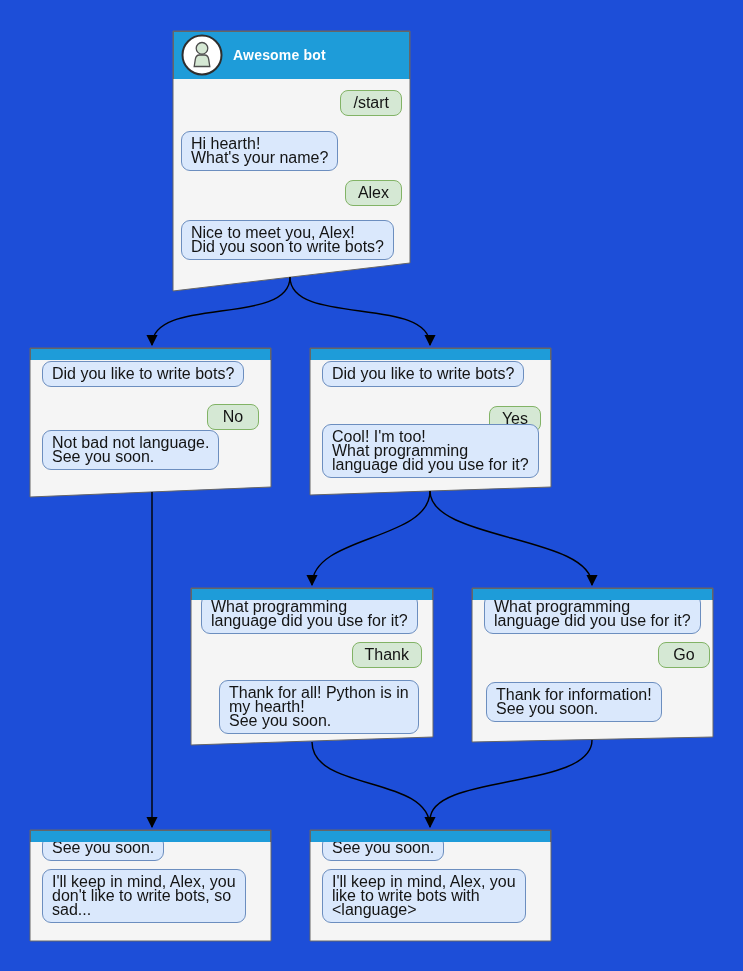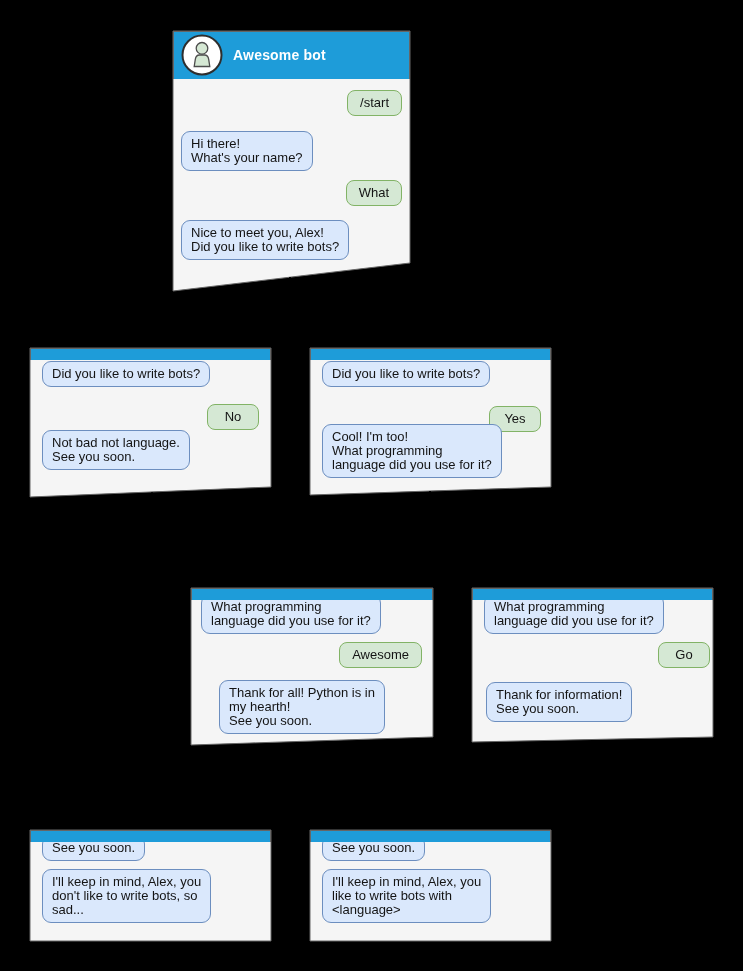--- a/index.html
+++ b/index.html
@@ -1,17 +1,17 @@
 <!DOCTYPE html>
 <html style="--header-blue: #1e9cd9; --window-bg: #f5f5f5; --window-border: #666666; --bot-bubble-bg: #dae8fc; --bot-bubble-border: #6c8ebf; --user-bubble-bg: #d5e8d4; --user-bubble-border: #82b366; --arrow: #000000; --title-text: #ffffff;"><head>
 <meta charset="utf-8">
 <style>
   html,body{margin:0;padding:0;background:#fff;}
   .canvas{
-    position:relative;width:743px;height:971px;background:#000000;
+    position:relative;width:743px;height:971px;background:#1d4ed8;
     font-family:"Liberation Sans","DejaVu Sans",sans-serif;
     overflow:hidden;
   }
   svg.diagram{position:absolute;left:0;top:0;z-index:0;}
   .win-shape{fill:var(--window-bg,#f5f5f5);stroke:var(--window-border,#666666);stroke-width:1;}
   .edge{fill:none;stroke:var(--arrow,#000);stroke-width:1.4;}
   .arrowhead{fill:var(--arrow,#000);}
 
   .win{position:absolute;z-index:1;}
   .winhead{
@@ -22,21 +22,21 @@
   }
   .winhead.small{height:12px;}
   .winhead.main{height:48px;}
   .title{
     position:absolute;left:60px;top:0;height:48px;display:flex;align-items:center;
     color:#fff;font-weight:bold;font-size:14px;z-index:4;letter-spacing:.2px;
   }
   .avatar{position:absolute;left:7px;top:2px;z-index:4;}
 
   .bubble{
-    position:absolute;white-space:pre;font-size:13px;line-height:14px;
+    position:absolute;white-space:pre;font-size:16px;line-height:14px;
     padding:5px 9px;border-radius:9px;color:#141414;z-index:1;
   }
   .bubble.bot{
     background:var(--bot-bubble-bg,#dae8fc);
     border:1px solid var(--bot-bubble-border,#6c8ebf);
   }
   .bubble.user{
     background:var(--user-bubble-bg,#d5e8d4);
     border:1px solid var(--user-bubble-border,#82b366);
     padding:5px 12px;min-width:26px;text-align:center;border-radius:8px;
@@ -75,25 +75,25 @@
     <div class="winhead main"></div>
     <svg class="avatar" width="44" height="44" viewBox="0 0 44 44">
       <circle cx="22" cy="22" r="19.5" fill="#ffffff" stroke="#2e2e2e" stroke-width="2"></circle>
       <g fill="#d5e8d4" stroke="#4d4d4d" stroke-width="1.3">
         <circle cx="22" cy="15.3" r="5.8"></circle>
         <path d="M14.2,33.5 l1.1,-7.2 q0.7,-4.3 4.1,-4.3 h5.2 q3.4,0 4.1,4.3 l1.1,7.2 z"></path>
       </g>
     </svg>
     <div class="title">Awesome bot</div>
     <div class="bubble user" style="right:8px;top:59px">/start</div>
-    <div class="bubble bot" style="left:8px;top:100px">Hi there!
+    <div class="bubble bot" style="left:8px;top:100px">Hi hearth!
 What's your name?</div>
-    <div class="bubble user" style="right:8px;top:149px">What</div>
+    <div class="bubble user" style="right:8px;top:149px">Alex</div>
     <div class="bubble bot" style="left:8px;top:189px">Nice to meet you, Alex!
-Did you like to write bots?</div>
+Did you soon to write bots?</div>
   </div>
 
   <div class="win" style="left:30px;top:348px;width:241px;height:149px">
     <div class="winhead small"></div>
     <div class="bubble bot" style="left:12px;top:13px">Did you like to write bots?</div>
     <div class="bubble user" style="right:12px;top:56px">No</div>
     <div class="bubble bot" style="left:12px;top:82px">Not bad not language.
 See you soon.</div>
   </div>
 
@@ -103,21 +103,21 @@
     <div class="bubble user" style="right:10px;top:58px">Yes</div>
     <div class="bubble bot" style="left:12px;top:76px">Cool! I'm too!
 What programming
 language did you use for it?</div>
   </div>
 
   <div class="win" style="left:191px;top:588px;width:242px;height:157px">
     <div class="winhead small"></div>
     <div class="bubble bot" style="left:10px;top:6px">What programming
 language did you use for it?</div>
-    <div class="bubble user" style="right:11px;top:54px">Awesome</div>
+    <div class="bubble user" style="right:11px;top:54px">Thank</div>
     <div class="bubble bot" style="left:28px;top:92px">Thank for all! Python is in
 my hearth!
 See you soon.</div>
   </div>
 
   <div class="win" style="left:472px;top:588px;width:241px;height:154px">
     <div class="winhead small"></div>
     <div class="bubble bot" style="left:12px;top:6px">What programming
 language did you use for it?</div>
     <div class="bubble user" style="right:3px;top:54px">Go</div>

